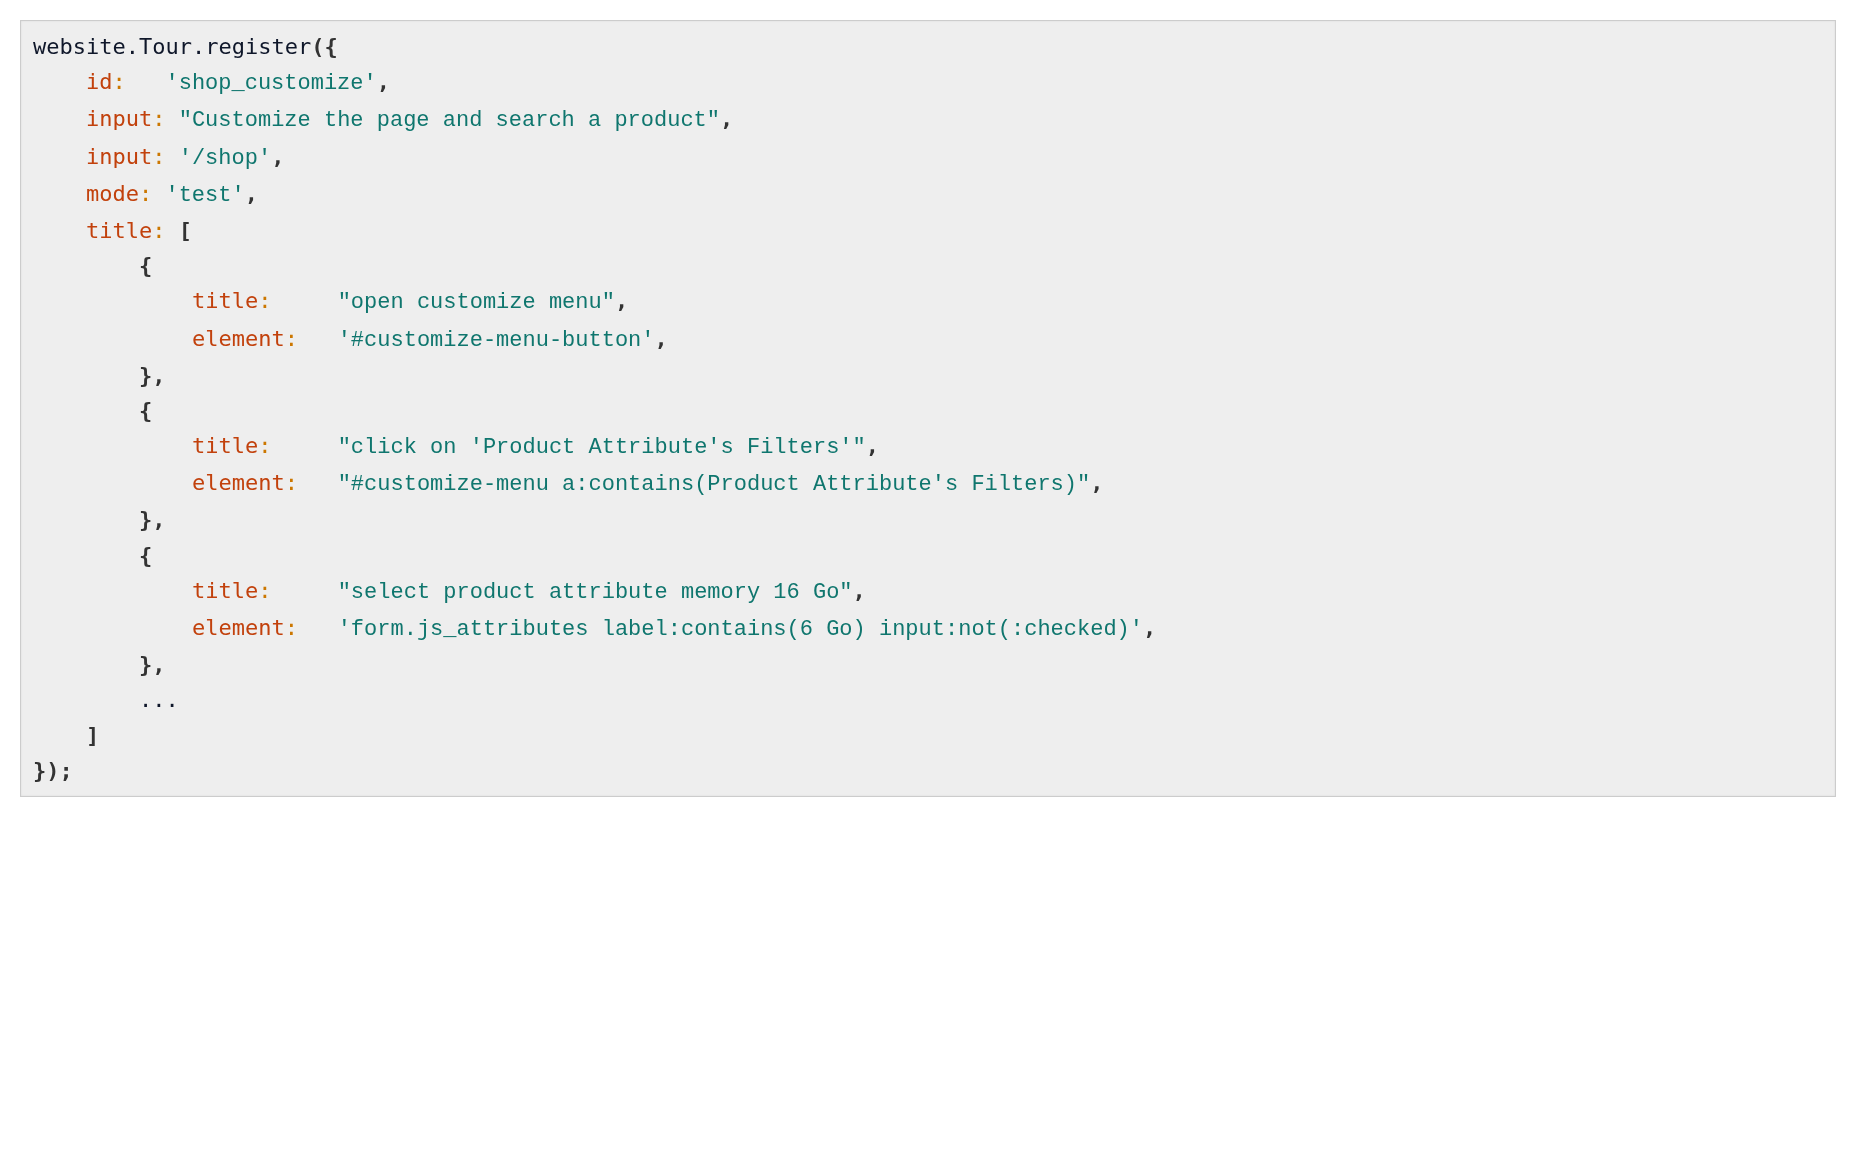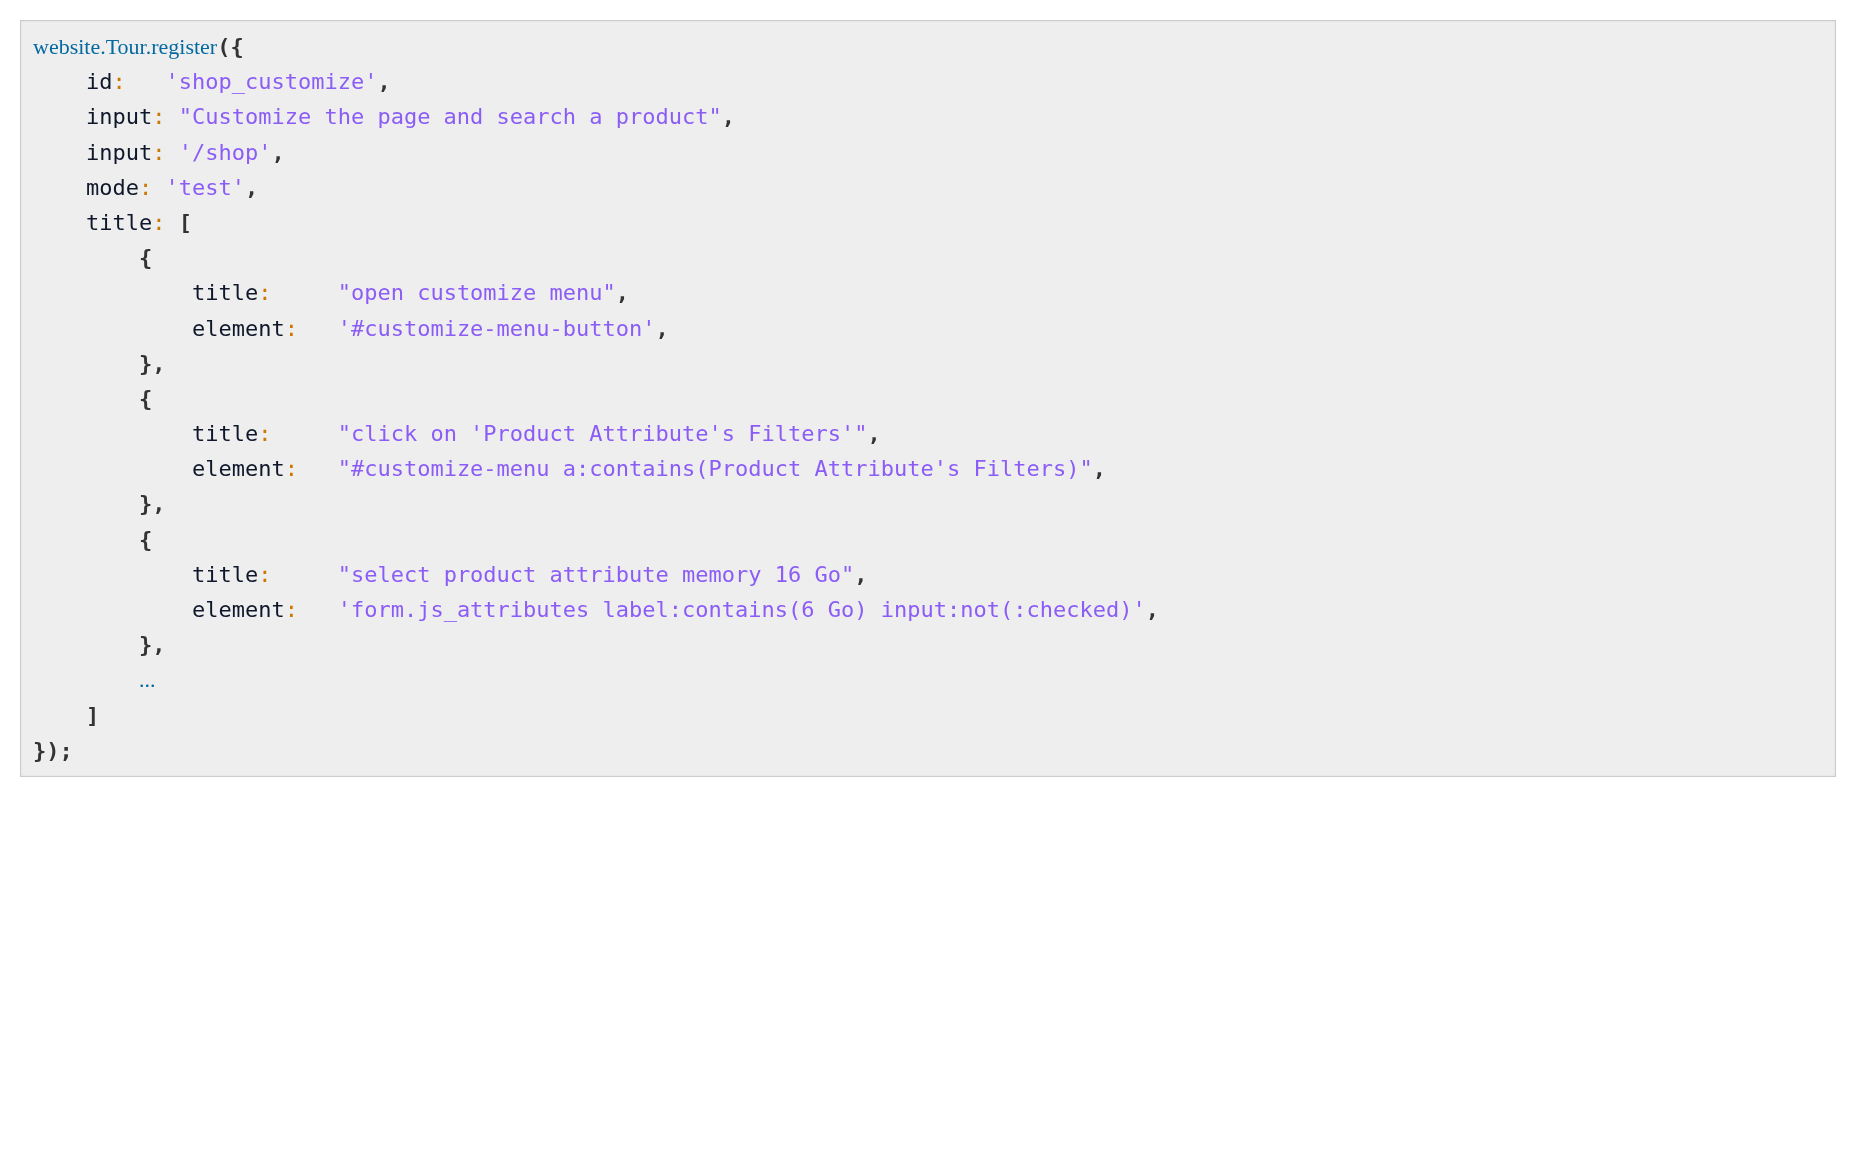--- a/index.html
+++ b/index.html
@@ -12,24 +12,24 @@
       background: #eeeeee;
       border: 1px solid #cccccc;
       padding: 8px 12px;
       font-size: 22px;
       line-height: 1.6;
       white-space: pre;
       overflow: auto;
       color: #333333;
       box-shadow: inset 0 0 2px rgba(0,0,0,0.1);
     }
-    .t-default { color: #0369a1; font-family: Liberation Serif, serif; }
-    .t-key { color: #0f172a; }
+    .t-default { color: #0f172a; }
+    .t-key { color: #c2410c; }
     .t-colon { color: #cc7700; }
-    .t-string { color: #8b5cf6; }
+    .t-string { color: #0f766e; font-family: Liberation Mono, monospace; }
     .t-punct { color: #333333; font-weight: bold; }
   </style>
 </head>
 <body>
 
 <div class="code-block"><span><span class="t-default">website</span><span class="t-default">.</span><span class="t-default">Tour</span><span class="t-default">.</span><span class="t-default">register</span><span class="t-punct">({</span></span>
 <span>    <span class="t-key">id</span><span class="t-colon">:</span>   <span class="t-string">'shop_customize'</span><span class="t-punct">,</span></span>
 <span>    <span class="t-key">input</span><span class="t-colon">:</span> <span class="t-string">"Customize the page and search a product"</span><span class="t-punct">,</span></span>
 <span>    <span class="t-key">input</span><span class="t-colon">:</span> <span class="t-string">'/shop'</span><span class="t-punct">,</span></span>
 <span>    <span class="t-key">mode</span><span class="t-colon">:</span> <span class="t-string">'test'</span><span class="t-punct">,</span></span>

